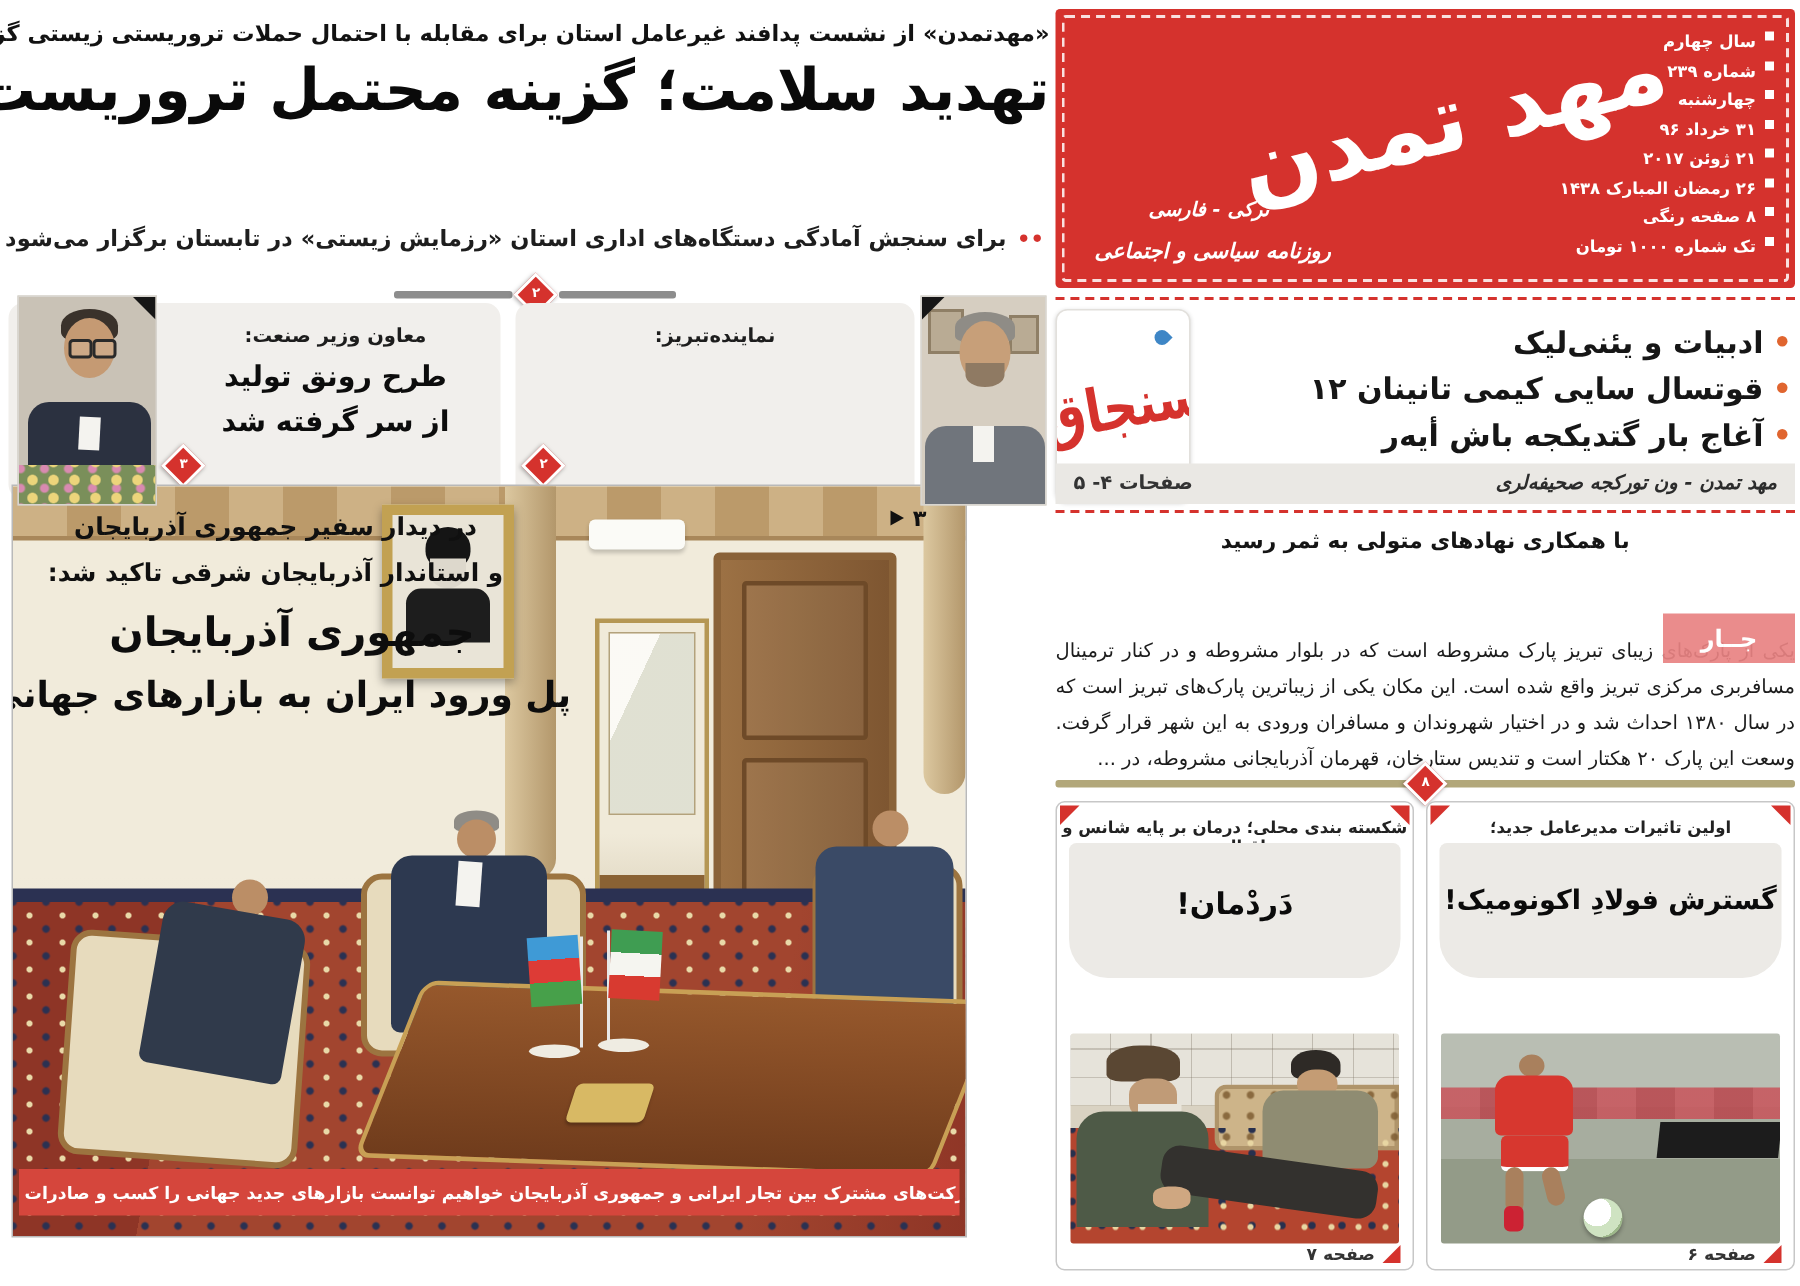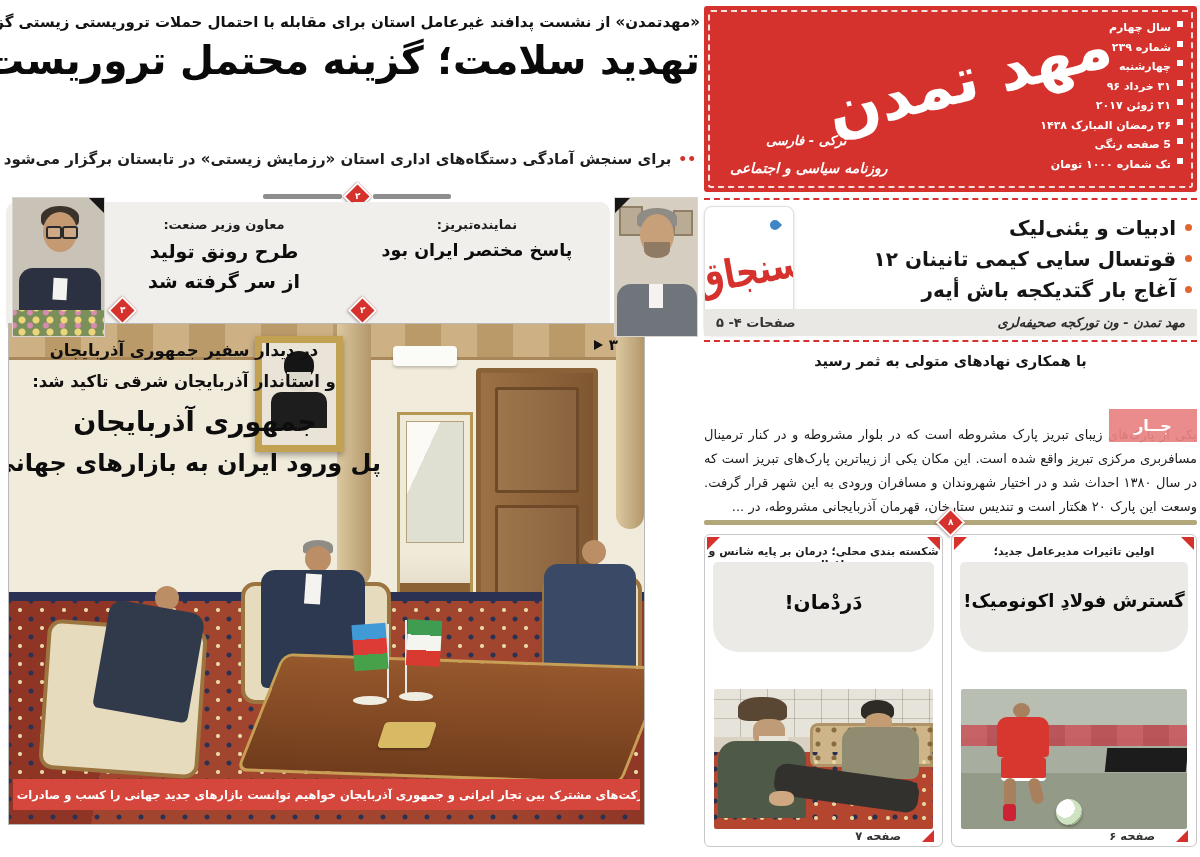--- a/index.html
+++ b/index.html
@@ -21,21 +21,21 @@
 
   
   .dmd{width:17px;height:17px;background:#d5322d;border:2px solid #fff;
        box-shadow:0 1px 3px rgba(0,0,0,.35);transform:rotate(45deg);
        display:flex;align-items:center;justify-content:center;flex:none;}
   .dmd .n{transform:rotate(-45deg);color:#fff;font-size:9px;font-weight:bold;line-height:1;}
   .dmd.abs{position:absolute;}
 
   
   .card{position:absolute;top:202px;height:131px;background:#f1efec;border-radius:10px;}
-  .card-industry{left:6px;width:328px;padding-left:24px;}
+  .card-industry{left:6px;width:328px;}
   .card-tabriz{left:344px;width:266px;}
   .txt{position:absolute;top:0;height:100%;}
   .card-industry .txt{left:112px;width:212px;}
   .card-tabriz .txt{left:8px;width:250px;}
   .txt .k{margin-top:15px;text-align:center;font-size:13px;font-weight:bold;color:#1d1d1d;}
   .txt .hl{margin-top:8px;text-align:center;font-weight:900;color:#0c0c0c;}
   .card-industry .hl{font-size:19px;}
   .card-tabriz .hl{font-size:17.5px;}
   .card-industry .dmd.abs{left:106px;top:98px;}
   .card-tabriz .dmd.abs{left:8px;top:98px;}
@@ -172,21 +172,21 @@
   .box-steel{left:951px;width:246px;}
   .corner-tl{position:absolute;top:2px;left:2px;width:0;height:0;border-top:13px solid #d5322d;border-right:13px solid transparent;}
   .corner-tr{position:absolute;top:2px;right:2px;width:0;height:0;border-top:13px solid #d5322d;border-left:13px solid transparent;}
   .box-kicker{position:absolute;top:10px;left:0;width:100%;text-align:center;font-size:11px;font-weight:bold;color:#222;}
   .box-head-panel{position:absolute;left:8px;right:8px;top:27px;height:90px;background:#eceae6;
                   border-radius:5px 5px 26px 26px;}
   .box-headline{position:absolute;top:28px;left:0;width:100%;text-align:center;font-weight:900;color:#0b0b0b;}
   .box-bone .box-headline{font-size:20px;}
   .box-steel .box-headline{font-size:18px;}
   .box-photo{position:absolute;left:9px;right:9px;top:154px;bottom:17px;overflow:hidden;border-radius:2px;}
-  .box-pageref{position:absolute;bottom:3px;right:8px;display:flex;align-items:center;gap:21px;
+  .box-pageref{position:absolute;bottom:3px;right:8px;display:flex;align-items:center;gap:5px;
                font-size:11.5px;font-weight:bold;color:#333;}
   .flag-tri{width:0;height:0;border-bottom:12px solid #d5322d;border-left:12px solid transparent;}
 
   
   .bone-scene{background:linear-gradient(180deg,#e6e3da 0 34%,#d9d2c2 34% 45%,#b4452f 45% 100%);}
   .bone-tiles{position:absolute;top:0;left:0;right:0;height:34%;
               background:repeating-linear-gradient(90deg,transparent 0 26px,rgba(120,110,95,.35) 26px 27px),
                          repeating-linear-gradient(0deg,transparent 0 18px,rgba(120,110,95,.3) 18px 19px);}
   .bone-sofa{position:absolute;right:0;top:24%;width:56%;height:32%;background:#cdb489;border-radius:8px 0 0 8px;
              box-shadow:inset 0 0 0 3px rgba(120,90,50,.35);
@@ -257,21 +257,20 @@
       <div class="hl">از سر گرفته شد</div>
     </div>
     <span class="dmd abs">
         <span class="n">۳</span>
       </span>
   </div>
 
   <div class="card card-tabriz">
     <div class="txt">
       <div class="k">نماینده‌تبریز:</div>
-      <div class="hl">پاسخ مختصر ایران بود</div>
     </div>
     <span class="dmd abs">
         <span class="n">۲</span>
       </span>
   </div>
 
   <div class="strip-photo photo-deputy">
     <div class="p-hair abs" style="left:28px;top:8px;width:38px;height:22px;"></div>
     <div class="p-face abs" style="left:30px;top:14px;width:34px;height:40px;"></div>
     <div class="p-glass abs" style="left:33px;top:28px;width:12px;height:9px;"></div>
@@ -381,21 +380,21 @@
       <div class="mh-item">
           <span class="mh-sq"></span>
           <span>۲۱ ژوئن ۲۰۱۷</span>
         </div>
       <div class="mh-item">
           <span class="mh-sq"></span>
           <span>۲۶ رمضان المبارک ۱۴۳۸</span>
         </div>
       <div class="mh-item">
           <span class="mh-sq"></span>
-          <span>5 صفحه رنگی</span>
+          <span>۸ صفحه رنگی</span>
         </div>
       <div class="mh-item">
           <span class="mh-sq"></span>
           <span>تک شماره ۱۰۰۰ تومان</span>
         </div>
     </div>
   </section>
 
   <div class="dashline dash1"></div>
 

